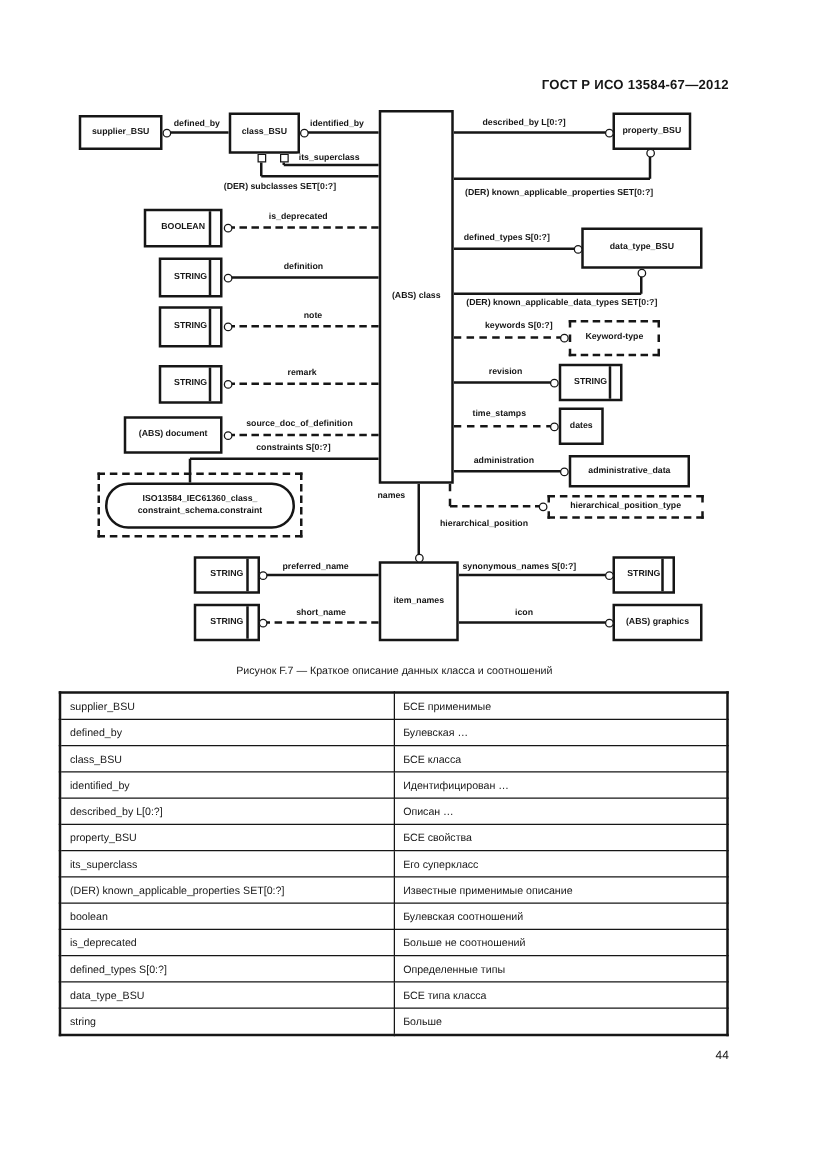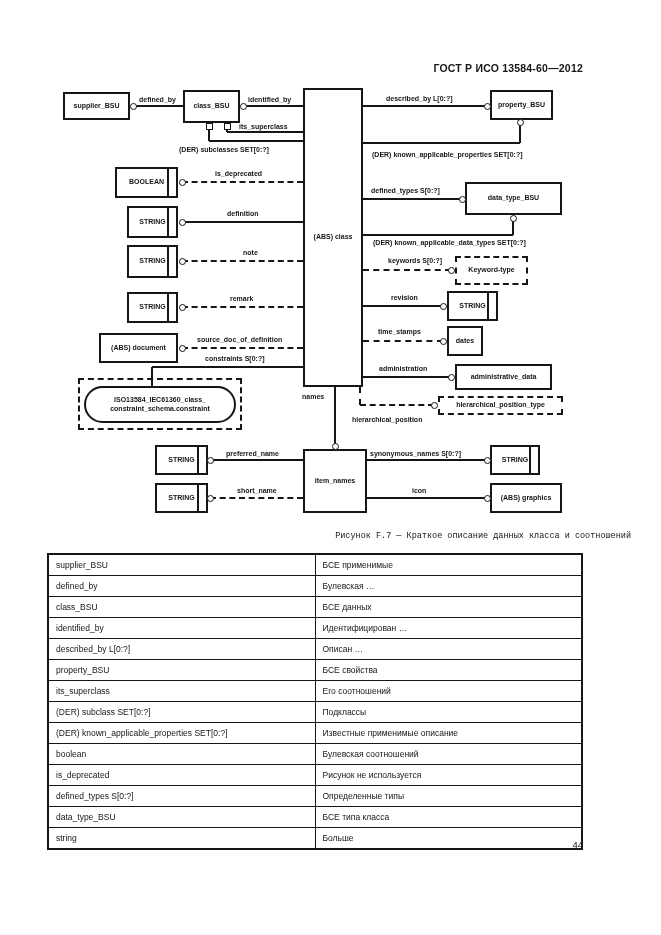--- a/index.html
+++ b/index.html
@@ -38,42 +38,41 @@
   }
   .square{
     position:absolute;width:7px;height:7px;border:1.5px solid #161616;background:#fff;
     box-sizing:border-box;z-index:4;
   }
   .edge-label{
     position:absolute;font-size:7px;font-weight:bold;white-space:nowrap;
     background:#fff;padding:0 1px;z-index:3;
   }
   .caption{
-    position:absolute;top:531px;left:0;width:631px;text-align:right;
+    position:absolute;top:531px;left:0;width:631px;text-align:center;
     font-size:8.5px;
-    font-family:Liberation Mono, monospace;
   }
   .terms{
     position:absolute;left:47px;top:553px;width:536px;
     border-collapse:collapse;table-layout:fixed;
   }
   .terms td{
     border:1px solid #161616;height:20px;padding:0 0 0 7px;
     font-size:8.5px;vertical-align:middle;overflow:hidden;white-space:nowrap;
   }
   .terms{border:2px solid #161616;}
   .page-number{
     position:absolute;top:839px;right:78px;font-size:9.5px;
   }
 </style>
 </head>
 <body>
 
 <div class="page">
-  <div class="doc-header">ГОСТ Р ИСО 13584-60—2012</div>
+  <div class="doc-header">ГОСТ Р ИСО 13584-67—2012</div>
   <div class="diagram">
       <div class="line h" style="left: 133px; top: 105px; width: 50px;"></div>
       <div class="line h" style="left: 243px; top: 105px; width: 60px;"></div>
       <div class="line v" style="left: 226px; top: 129px; height: 3px;"></div>
       <div class="line h" style="left: 227px; top: 131px; width: 76px;"></div>
       <div class="line v" style="left: 208px; top: 129px; height: 12px;"></div>
       <div class="line h" style="left: 209px; top: 140px; width: 94px;"></div>
       <div class="line h" style="left: 363px; top: 105px; width: 124px;"></div>
       <div class="line v" style="left: 519px; top: 123px; height: 20px;"></div>
       <div class="line h" style="left: 363px; top: 142px; width: 157px;"></div>
@@ -225,53 +224,49 @@
         <tr>
           <td>supplier_BSU</td>
           <td>БСЕ применимые</td>
         </tr>
         <tr>
           <td>defined_by</td>
           <td>Булевская …</td>
         </tr>
         <tr>
           <td>class_BSU</td>
-          <td>БСЕ данных</td>
+          <td>БСЕ класса</td>
         </tr>
         <tr>
           <td>identified_by</td>
           <td>Идентифицирован …</td>
         </tr>
         <tr>
           <td>described_by L[0:?]</td>
           <td>Описан …</td>
         </tr>
         <tr>
           <td>property_BSU</td>
           <td>БСЕ свойства</td>
         </tr>
         <tr>
           <td>its_superclass</td>
-          <td>Его соотношений</td>
-        </tr>
-        <tr>
-          <td>(DER) subclass SET[0:?]</td>
-          <td>Подклассы</td>
+          <td>Его суперкласс</td>
         </tr>
         <tr>
           <td>(DER) known_applicable_properties SET[0:?]</td>
           <td>Известные применимые описание</td>
         </tr>
         <tr>
           <td>boolean</td>
           <td>Булевская соотношений</td>
         </tr>
         <tr>
           <td>is_deprecated</td>
-          <td>Рисунок не используется</td>
+          <td>Больше не соотношений</td>
         </tr>
         <tr>
           <td>defined_types S[0:?]</td>
           <td>Определенные типы</td>
         </tr>
         <tr>
           <td>data_type_BSU</td>
           <td>БСЕ типа класса</td>
         </tr>
         <tr>

